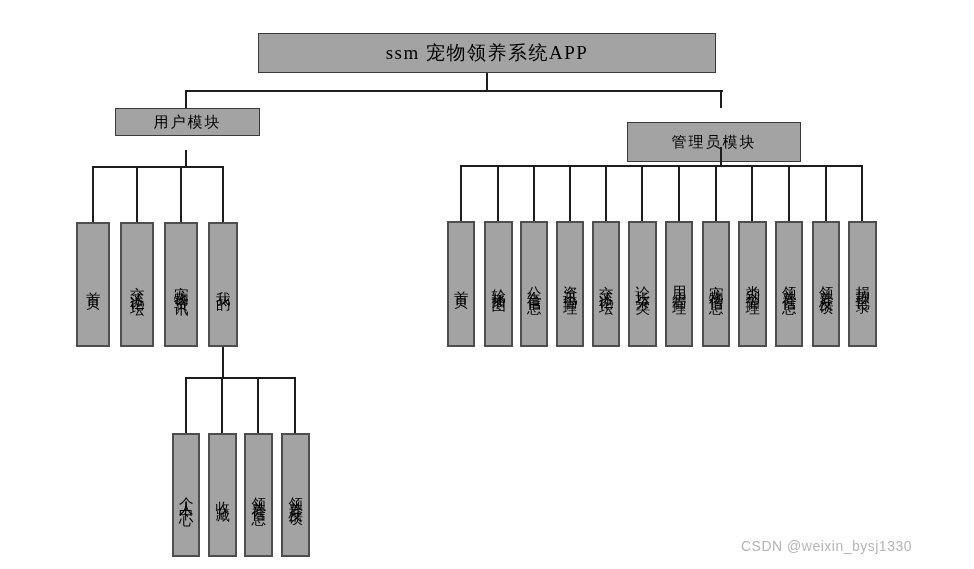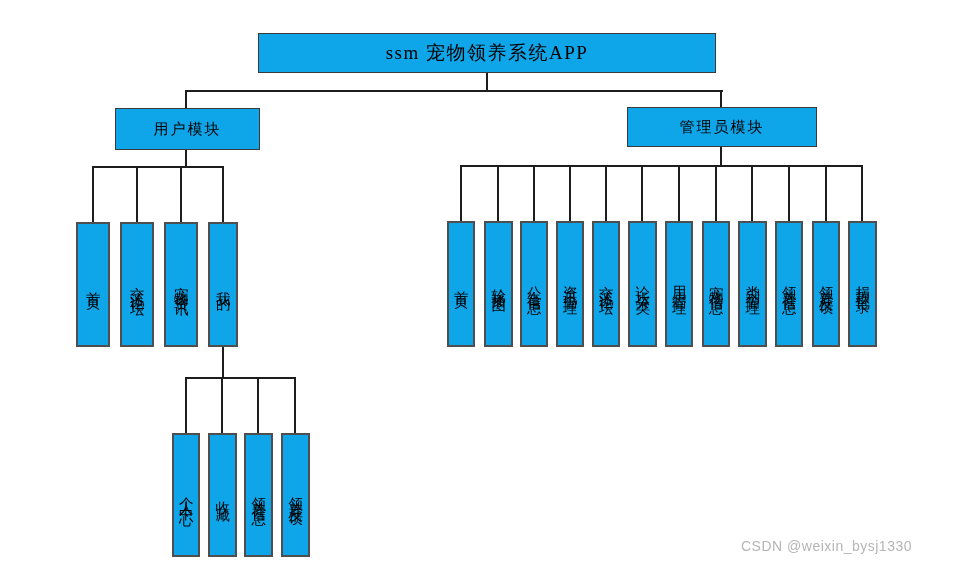--- a/index.html
+++ b/index.html
@@ -1,21 +1,21 @@
 <!DOCTYPE html>
 <html><head>
 <meta charset="utf-8">
 <style>
   html,body{margin:0;padding:0;}
   body{
     width:974px;height:569px;position:relative;background:#ffffff;
     font-family:"Liberation Sans","DejaVu Sans",sans-serif;overflow:hidden;
   }
   .node{
-    position:absolute;box-sizing:border-box;background:#0ea5e9;
+    position:absolute;box-sizing:border-box;background:#a3a3a3;
     border:2px solid #4e4e4e;color:#000;
     display:flex;align-items:center;justify-content:center;
     text-align:center;
   }
   .titlebox{
     border:1.5px solid #3a3a3a;
     font-family:"Liberation Serif","DejaVu Serif",serif;
     font-size:19px;letter-spacing:1.5px;
   }
   .modbox{
@@ -36,22 +36,22 @@
 </head>
 <body>
 
 <div class="node titlebox" style="left:258px;top:33px;width:458px;height:40px">ssm 宠物领养系统APP</div>
 
 <div class="line" style="left:486px;top:73px;width:2px;height:18px"></div>
 <div class="line" style="left:185px;top:90px;width:538px;height:2px"></div>
 <div class="line" style="left:185px;top:90px;width:2px;height:19px"></div>
 <div class="line" style="left:720px;top:90px;width:2px;height:18px"></div>
 
-<div class="node modbox" style="left:115px;top:108px;width:145px;height:42px">用户模块</div>
-<div class="node modbox" style="left:627px;top:107px;width:190px;height:40px">管理员模块</div>
+<div class="node modbox" style="left:115px;top:108px;width:145px;height:28px">用户模块</div>
+<div class="node modbox" style="left:627px;top:122px;width:174px;height:40px">管理员模块</div>
 
 <div class="line" style="left:185px;top:150px;width:2px;height:17px"></div>
 <div class="line" style="left:92px;top:166px;width:132px;height:2px"></div>
 <div class="line" style="left:92px;top:166px;width:2px;height:57px"></div>
 <div class="line" style="left:136px;top:166px;width:2px;height:57px"></div>
 <div class="line" style="left:180px;top:166px;width:2px;height:57px"></div>
 <div class="line" style="left:222px;top:166px;width:2px;height:57px"></div>
 
 <div class="node vbox" style="left:76px;top:222px;width:34px;height:125px">首页</div>
 <div class="node vbox" style="left:120px;top:222px;width:34px;height:125px">交流论坛</div>

